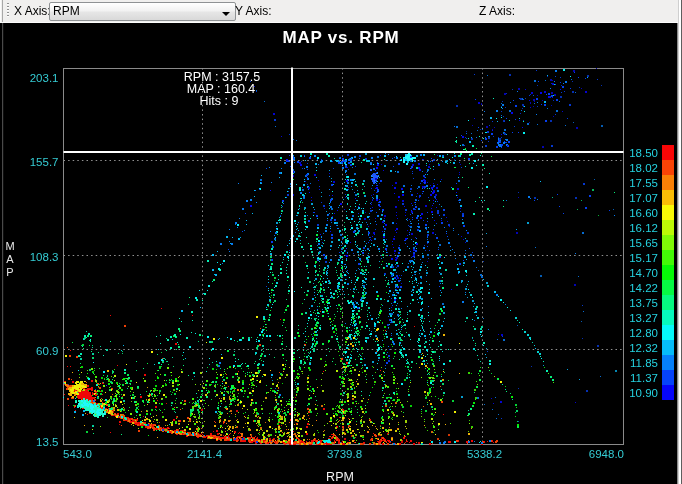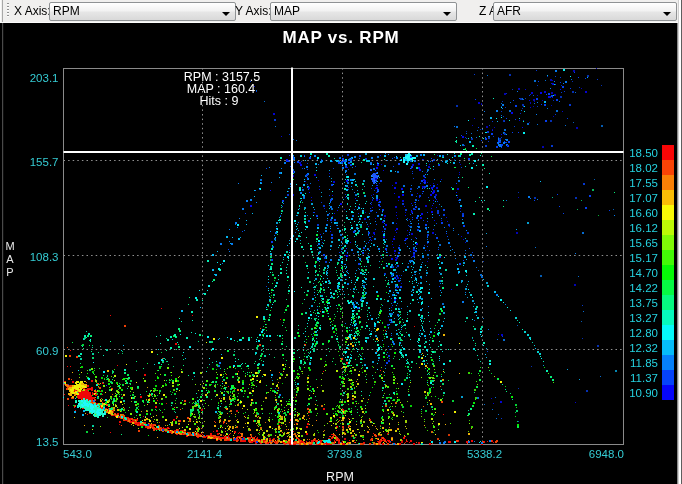--- a/index.html
+++ b/index.html
@@ -146,16 +146,14 @@
 <text x="658" y="381.5" text-anchor="end" class="cb">11.37</text>
 <text x="658" y="396.5" text-anchor="end" class="cb">10.90</text>
 </svg>
 <div id="toolbar">
   <div class="grip"></div>
     <div style="position:absolute;left:0;top:0;width:1px;height:22px;background:#fcfcfc"></div>
     <div style="position:absolute;left:2px;top:0;width:1px;height:22px;background:#a8a8a8"></div>
   <div class="tlabel" style="left:14px">X Axis:</div>
   <div class="combo" style="left:49px;width:181.5px">RPM<div class="arrow" style="right:5px"></div></div>
   <div class="tlabel" style="left:235px">Y Axis:</div>
-  <div class="combo" style="left:270px;width:181.5px">MAP<div class="arrow" style="right:5px"></div></div>
   <div class="tlabel" style="left:479px">Z Axis:</div>
-  <div class="combo" style="left:493px;width:179px">AFR<div class="arrow" style="right:5px"></div></div>
 </div>
 
 </body></html>

